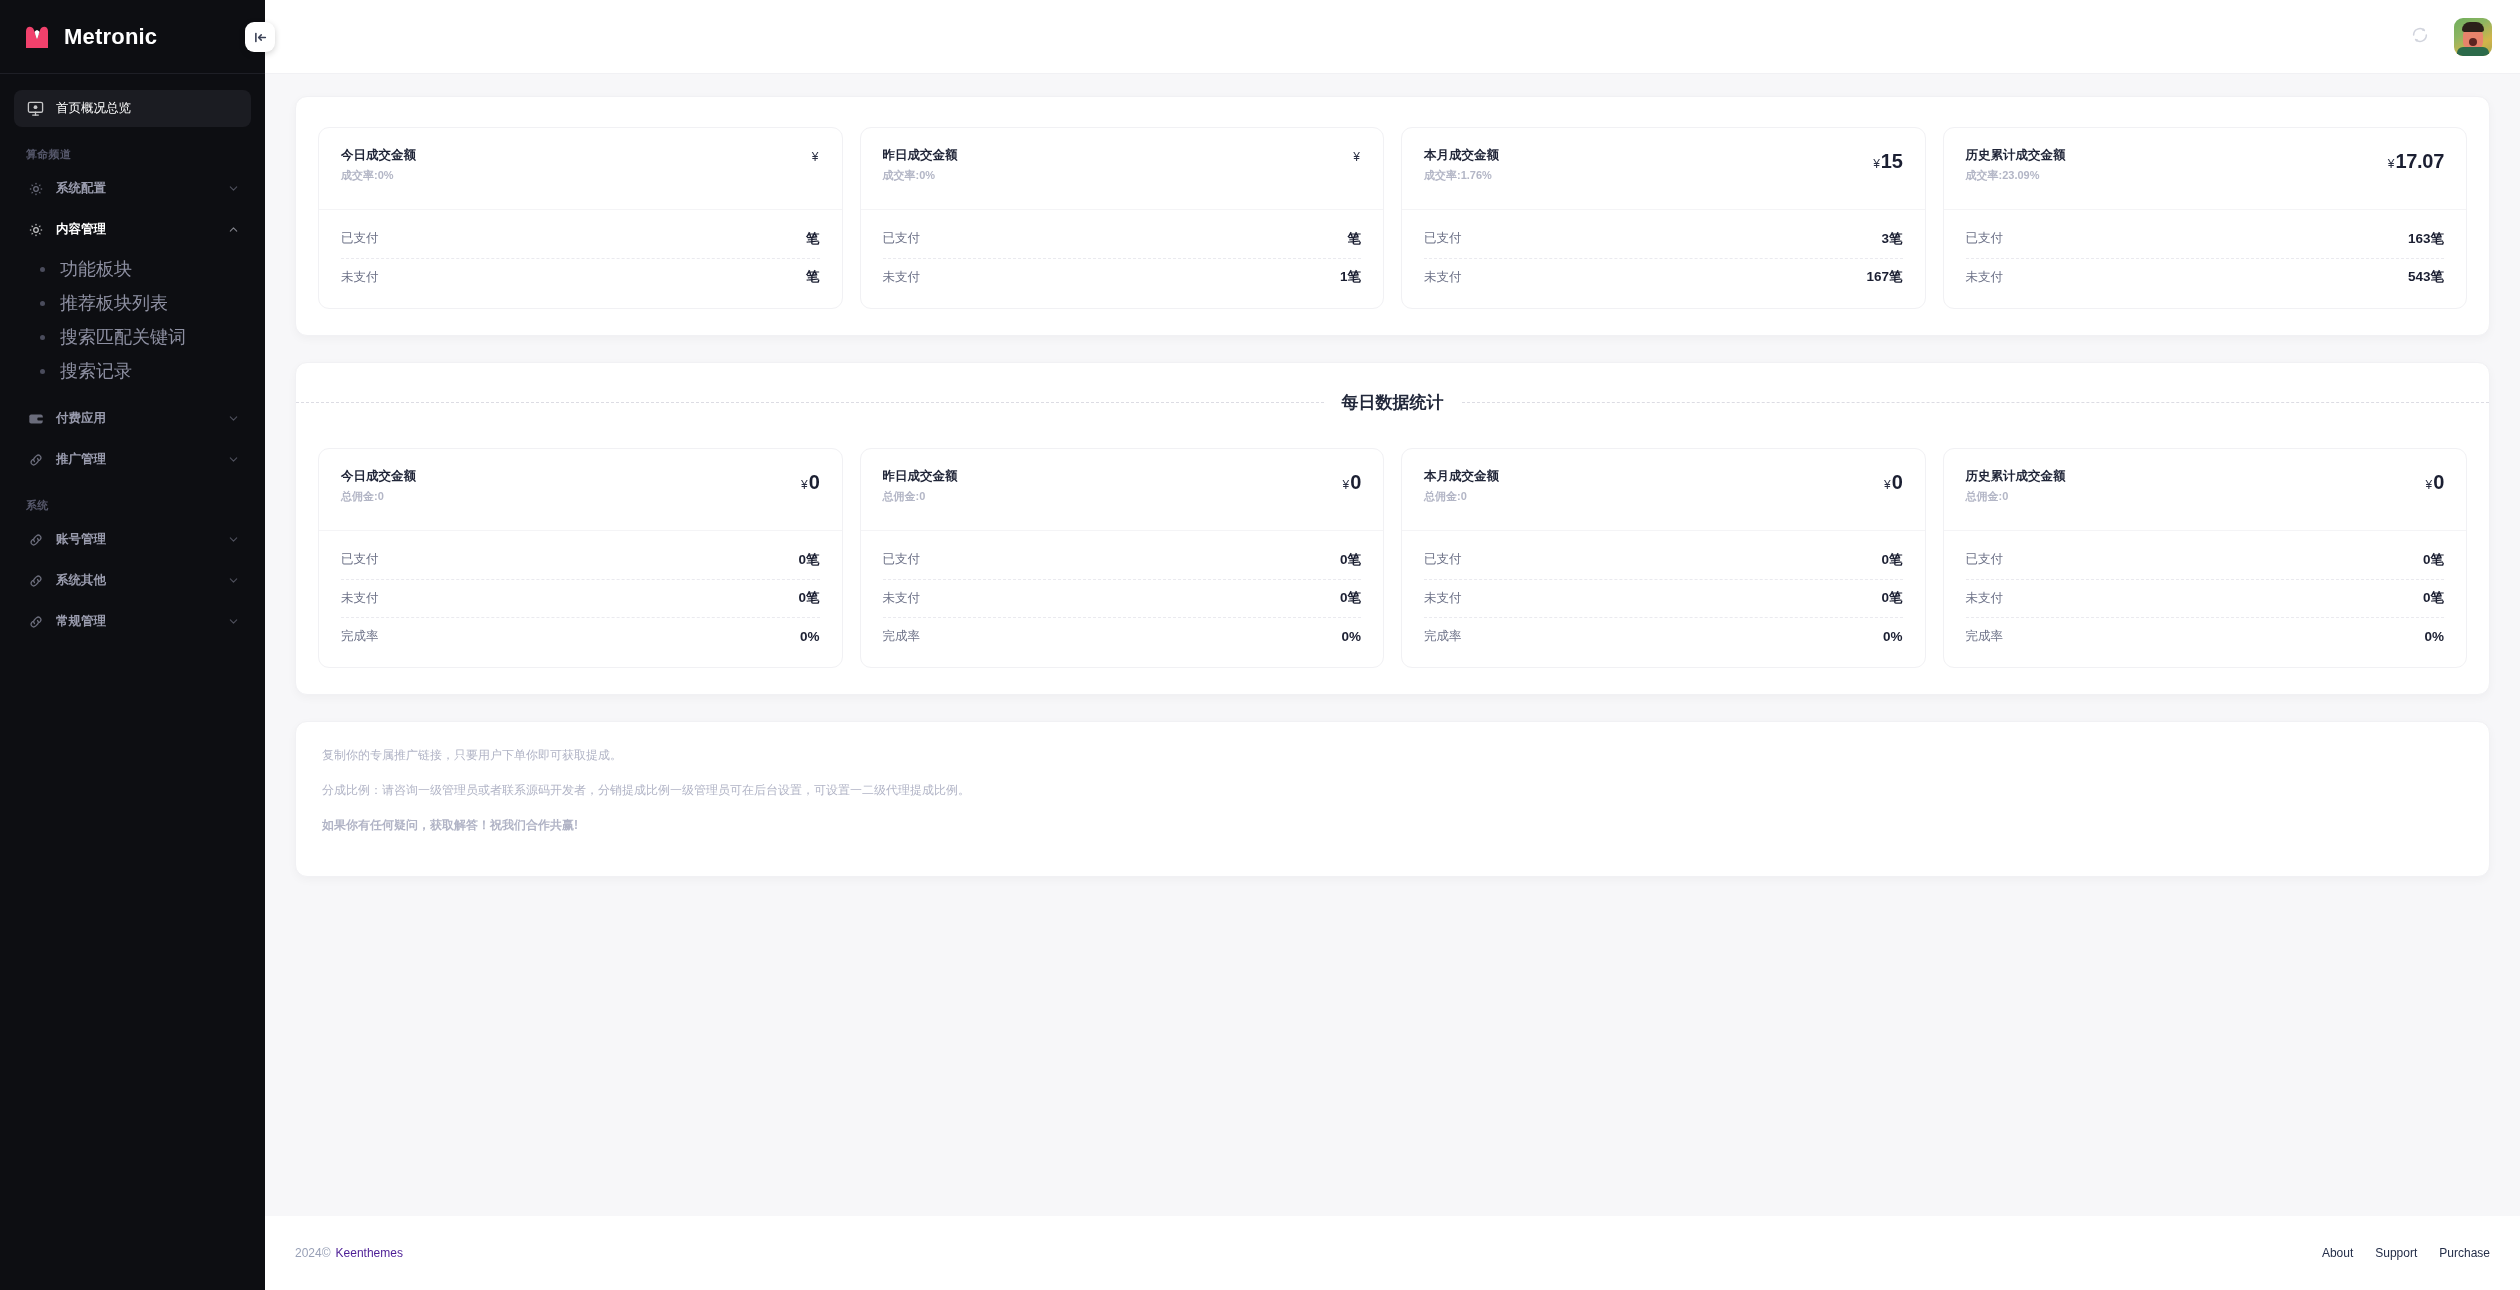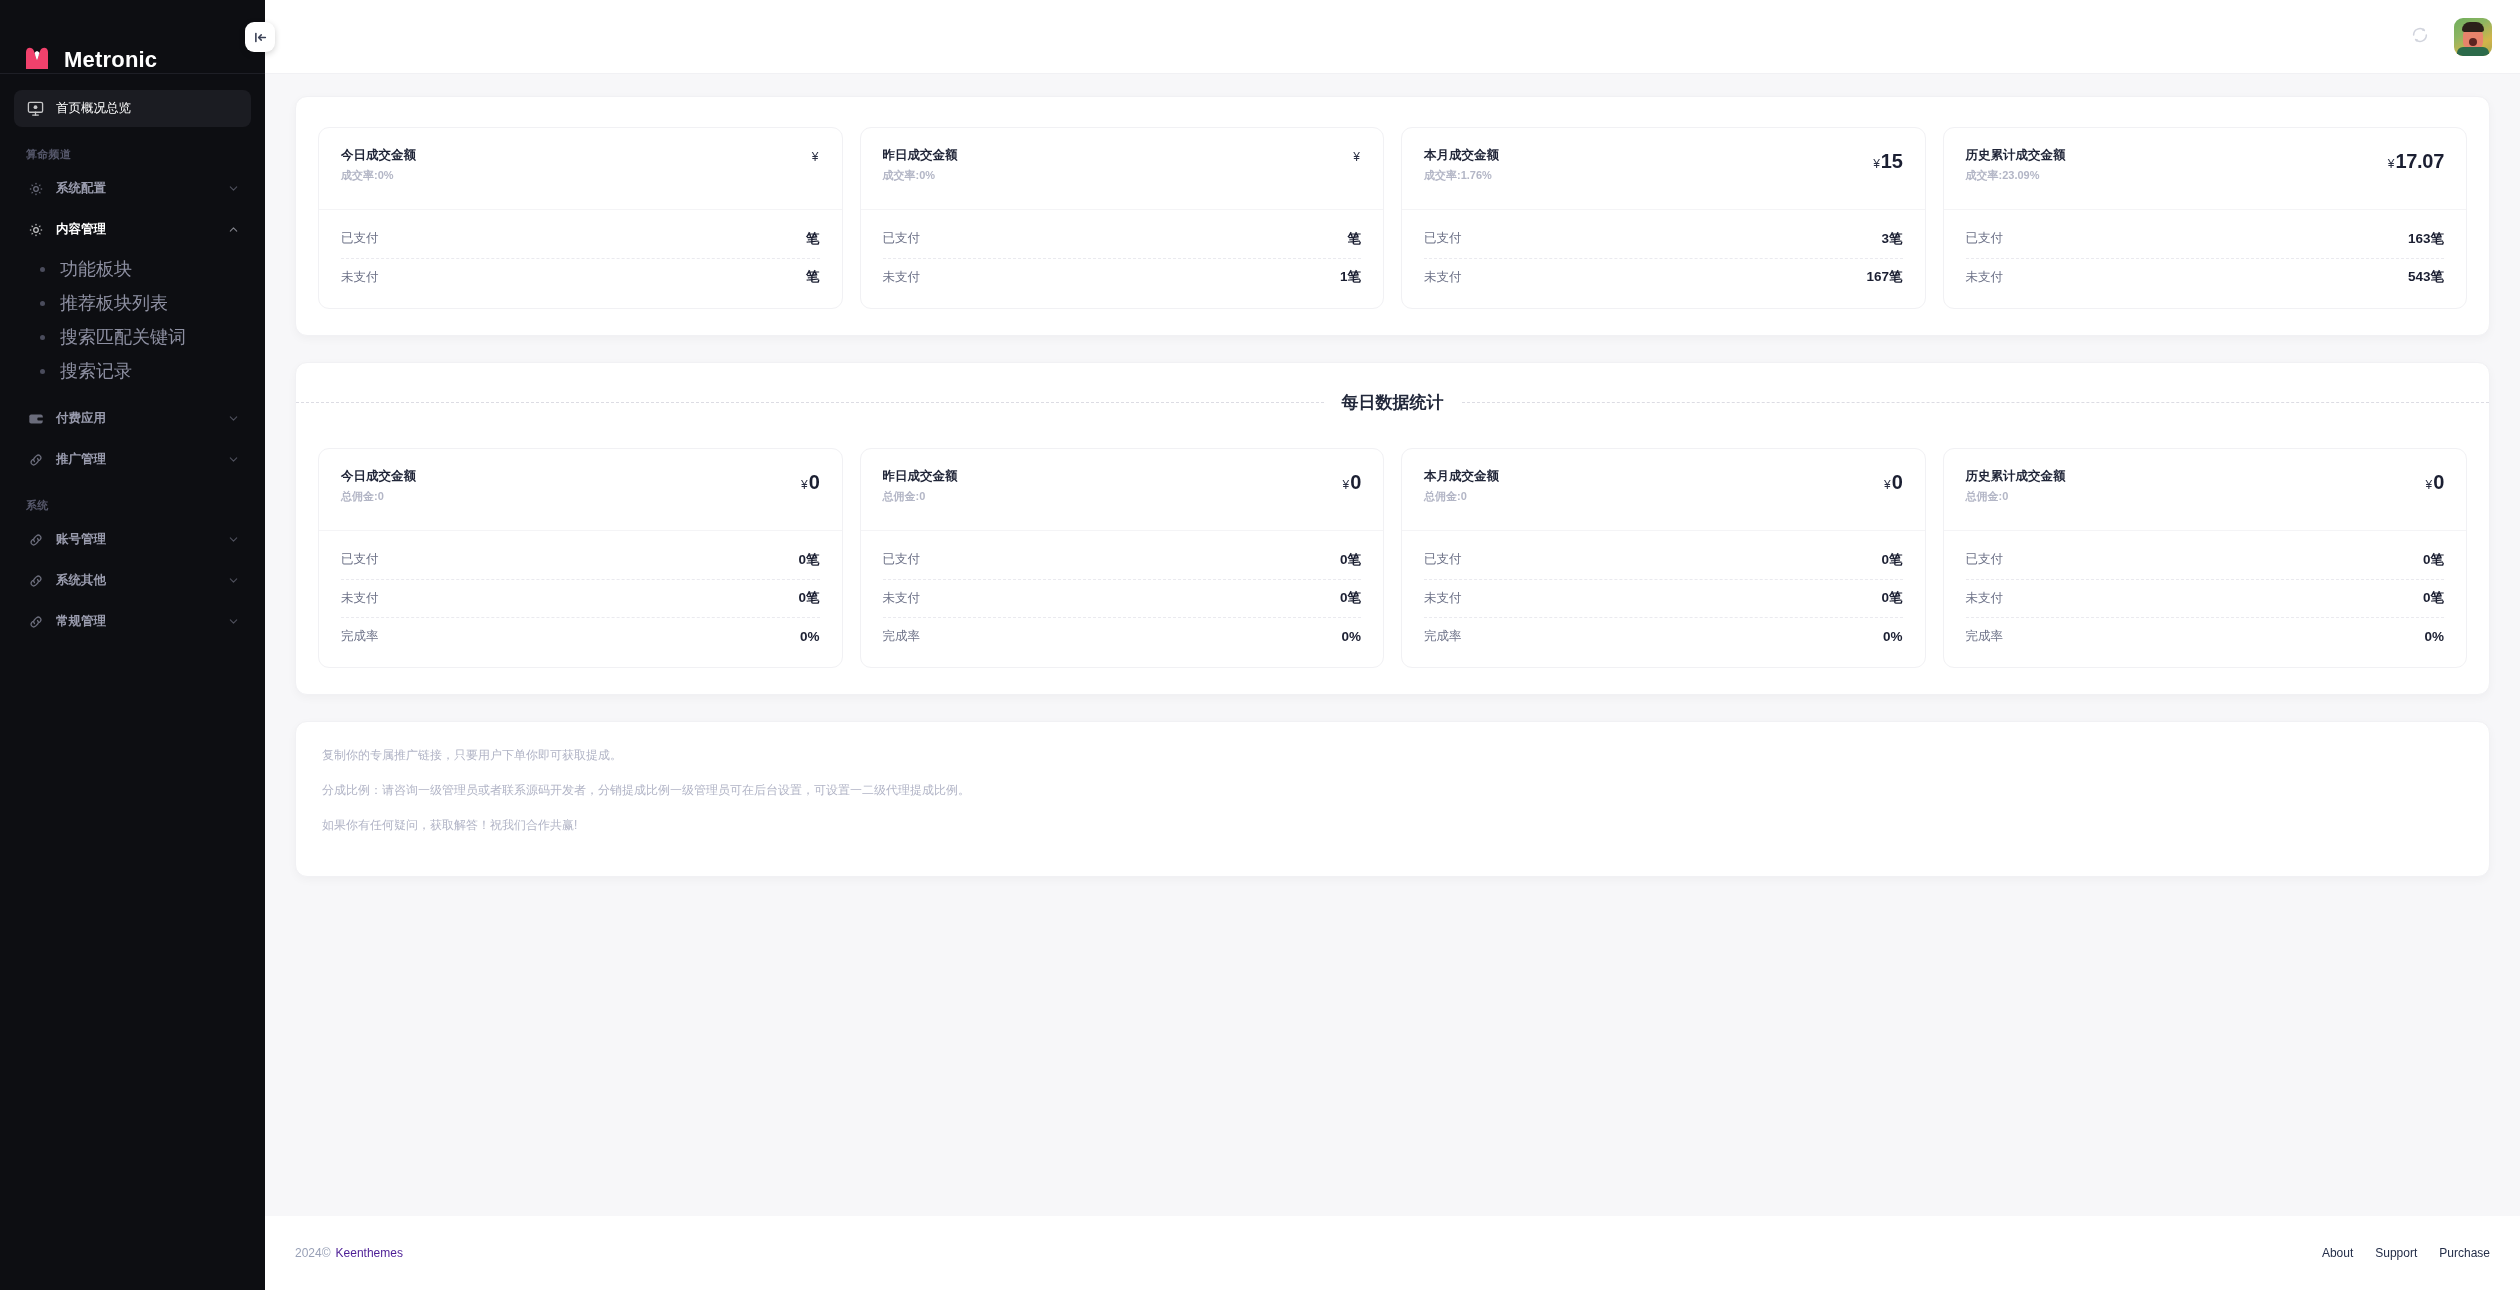--- a/index.html
+++ b/index.html
@@ -13,21 +13,21 @@
   
   #sidebar {
     position: absolute; left: 0; top: 0;
     width: 265px; height: 1290px;
     background: #0d0e12;
     color: #9a9cae;
     z-index: 20;
   }
   #sidebar-header {
     height: 74px;
-    display: flex; align-items: flex-end;
+    display: flex; align-items: center;
     padding-left: 22px;
     border-bottom: 1px solid #1e1f26;
   }
   .logo-mark {
     width: 30px; height: 30px;
     margin-right: 12px;
     flex: none;
   }
   .logo-text {
     color: #ffffff;
@@ -269,21 +269,21 @@
     font-weight: 700;
     color: #a5a8bb;
     margin-bottom: 17px;
   }
   .note-line {
     font-size: 12px;
     color: #b1b4c6;
     line-height: 1.5;
     margin-bottom: 17px;
   }
-  .note-line:last-child { margin-bottom: 16px; }
+  .note-line:last-child { margin-bottom: 16px; font-weight: bold; }
 
   
   #footer {
     position: absolute;
     left: 265px; bottom: 0;
     width: 2255px; height: 74px;
     background: #ffffff;
     display: flex; align-items: center;
     justify-content: space-between;
     padding: 0 30px;

